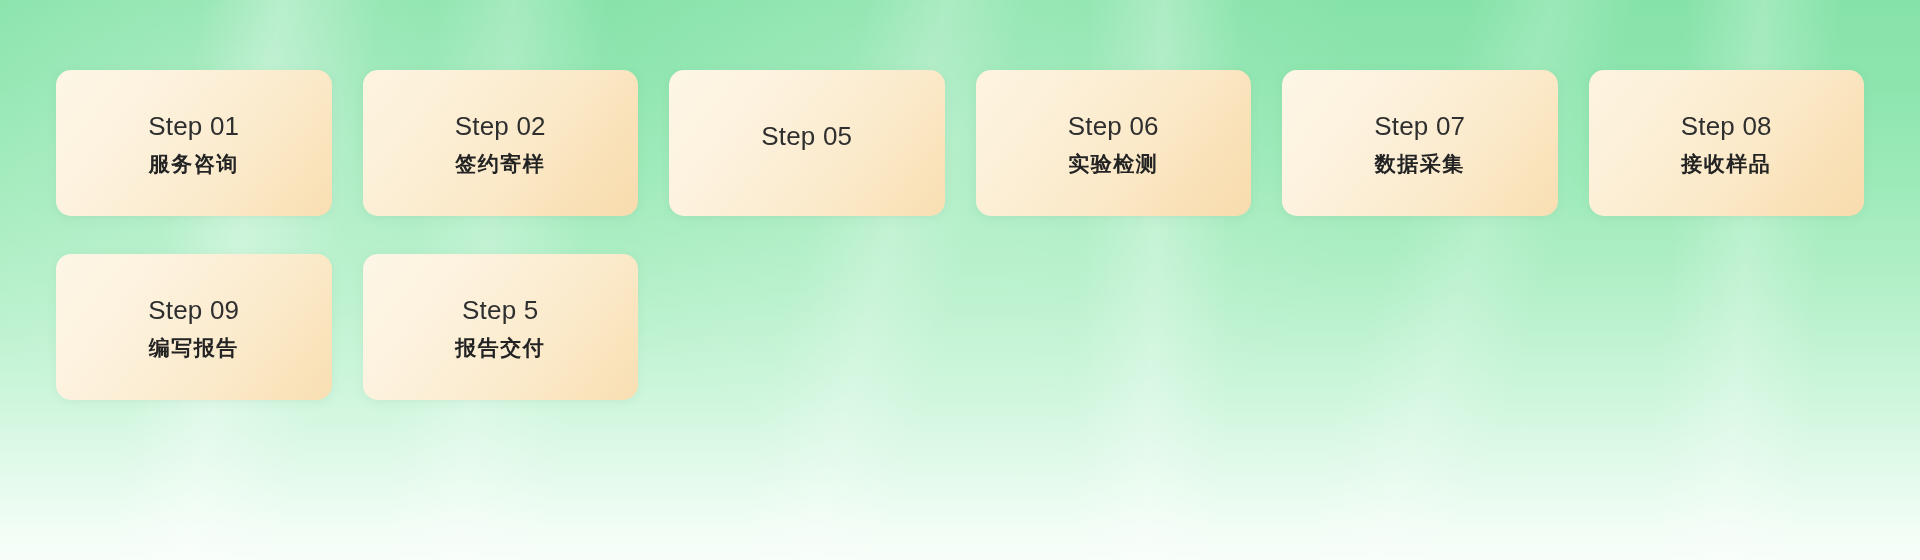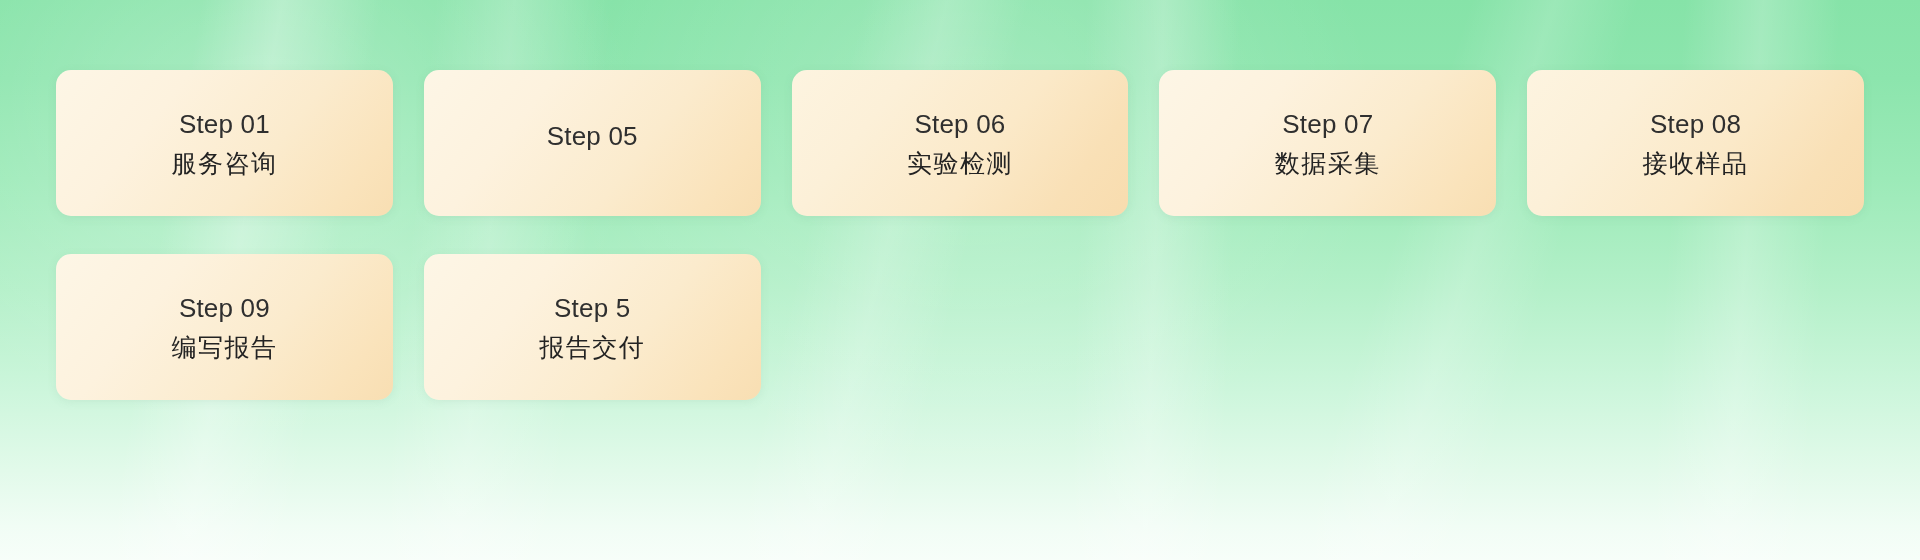--- a/index.html
+++ b/index.html
@@ -59,21 +59,21 @@
     background: radial-gradient(closest-side, rgba(255,255,255,0.22), rgba(255,255,255,0));
     pointer-events: none;
   }
 
   .grid {
     position: relative;
     z-index: 2;
     padding: 70px 56px 58px 56px;
     box-sizing: border-box;
     display: grid;
-    grid-template-columns: repeat(5, 1fr);
+    grid-template-columns: repeat(6, 1fr);
     grid-template-rows: repeat(2, 146px);
     column-gap: 31px;
     row-gap: 38px;
     height: 560px;
   }
 
   .card {
     border-radius: 15px;
     background: linear-gradient(128deg,
         #fdf4e0 0%,
@@ -99,42 +99,46 @@
 
   .step-no {
     font-size: 26px;
     font-weight: 400;
     color: #2f2f2f;
     letter-spacing: 0.2px;
     line-height: 1;
     margin-bottom: 14px;
   }
   .step-label {
-    font-size: 25px;
-    font-weight: 400;
+    font-size: 21px;
+    font-weight: 700;
     color: #232323;
     letter-spacing: 1.5px;
     line-height: 1;
   }
 </style>
 </head>
 <body>
 
 <div id="stage">
   <div class="glow-left"></div>
   <div class="glow-mid"></div>
   <div class="streaks"></div>
 
   <div class="grid">
 
     <div class="card alt">
       <div class="step-no">Step 01</div>
       <div class="step-label">服务咨询</div>
     </div>
 
+    <div class="card">
+      <div class="step-no">Step 02</div>
+      <div class="step-label">签约寄样</div>
+    </div>
 
 
 
     <div class="card alt">
       <div class="step-no">Step 05</div>
     </div>
 
     <div class="card">
       <div class="step-no">Step 06</div>
       <div class="step-label">实验检测</div>

